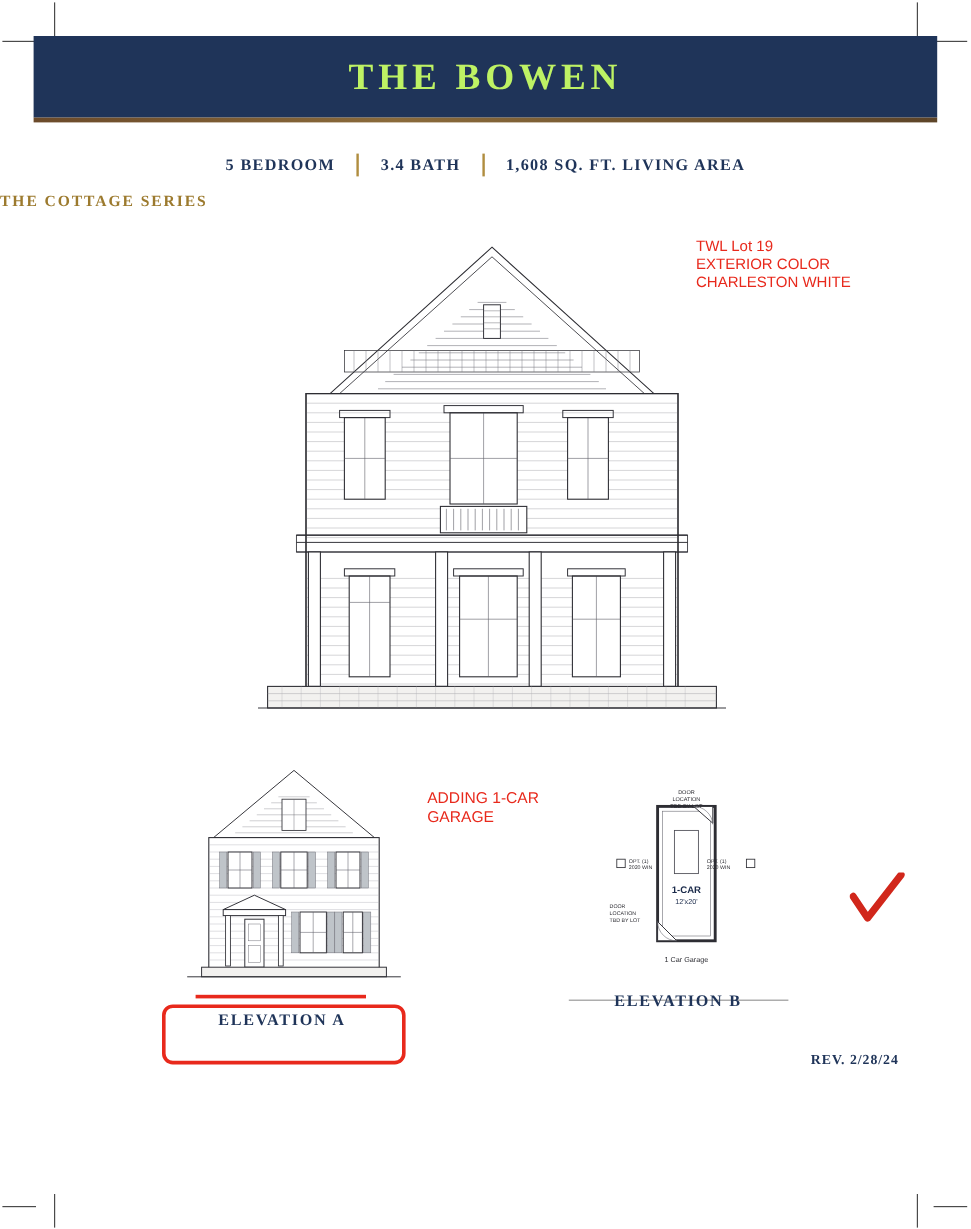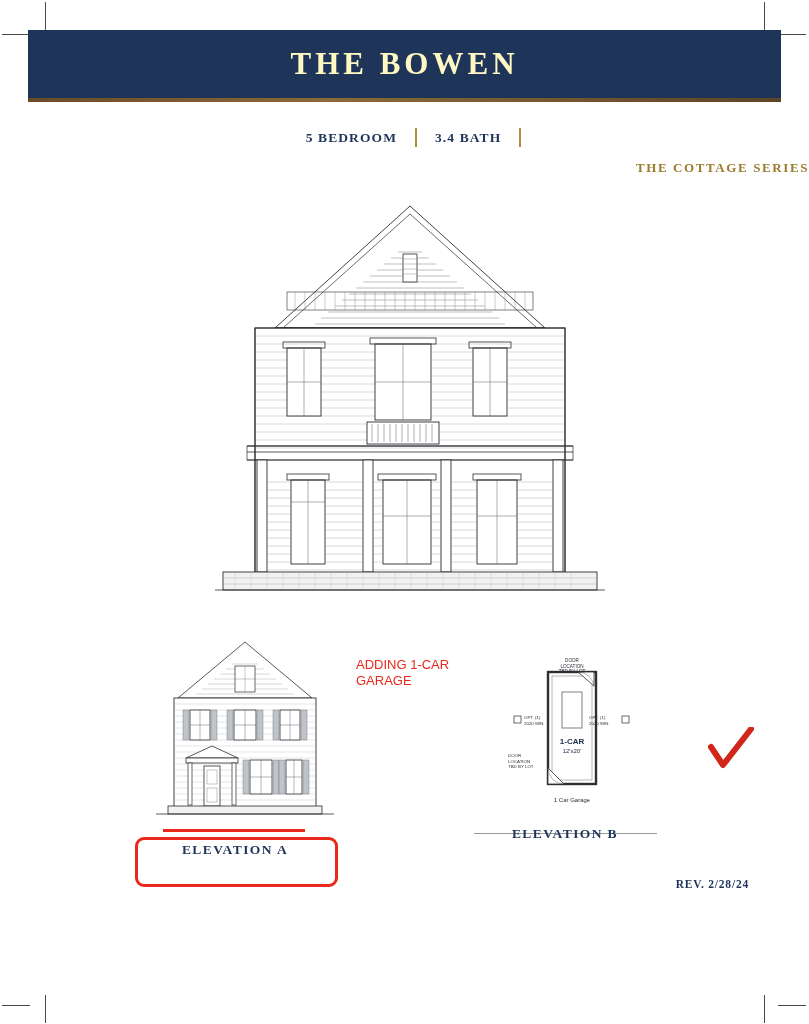--- a/index.html
+++ b/index.html
@@ -34,21 +34,21 @@
     left: 28px;
     top: 30px;
     width: 753px;
     height: 68px;
     background: #1f3459;
     display: flex;
     align-items: center;
     justify-content: center;
   }
   .header-band .title {
-    color: #fef9c3;
+    color: #bef264;
     font-size: 31px;
     letter-spacing: 4px;
     font-weight: bold;
     font-family: "Liberation Serif", serif;
   }
   .header-rule {
     position: absolute;
     left: 28px;
     top: 98px;
     width: 753px;
@@ -75,21 +75,21 @@
   .spec-line .divider {
     width: 2px;
     height: 19px;
     background: #b08d3f;
   }
   .series-line {
     position: absolute;
     left: 0;
     right: 0;
     top: 160px;
-    text-align: right;
+    text-align: left;
     color: #9c7a2e;
     font-size: 13px;
     font-weight: bold;
     letter-spacing: 1.6px;
   }
 
   
   .annot {
     position: absolute;
     color: #e8291c;
@@ -182,23 +182,27 @@
   <div class="header-band">
     <div class="title">THE BOWEN</div>
   </div>
   <div class="header-rule"></div>
 
   <div class="spec-line">
     <div class="item">5 BEDROOM</div>
     <div class="divider"></div>
     <div class="item">3.4 BATH</div>
     <div class="divider"></div>
+    <div class="item">1,608 SQ. FT. LIVING AREA</div>
   </div>
   <div class="series-line">THE COTTAGE SERIES</div>
 
+  <div class="annot" id="annot-lot">TWL Lot 19
+EXTERIOR COLOR
+CHARLESTON WHITE</div>
 
   <div class="drawing" id="drawing-c">
     <svg width="390" height="400" viewBox="0 0 390 400" fill="none" stroke="#2d2d33" stroke-width="0.9">
 
       <polygon points="195,10 330,132 60,132" fill="#ffffff"></polygon>
       <polygon points="195,18 322,132 68,132" fill="none" stroke-width="0.7"></polygon>
 
       <g stroke-width="0.45" stroke="#6f6f77">
         <line x1="100" y1="128" x2="290" y2="128"></line>
         <line x1="106" y1="122" x2="284" y2="122"></line>

